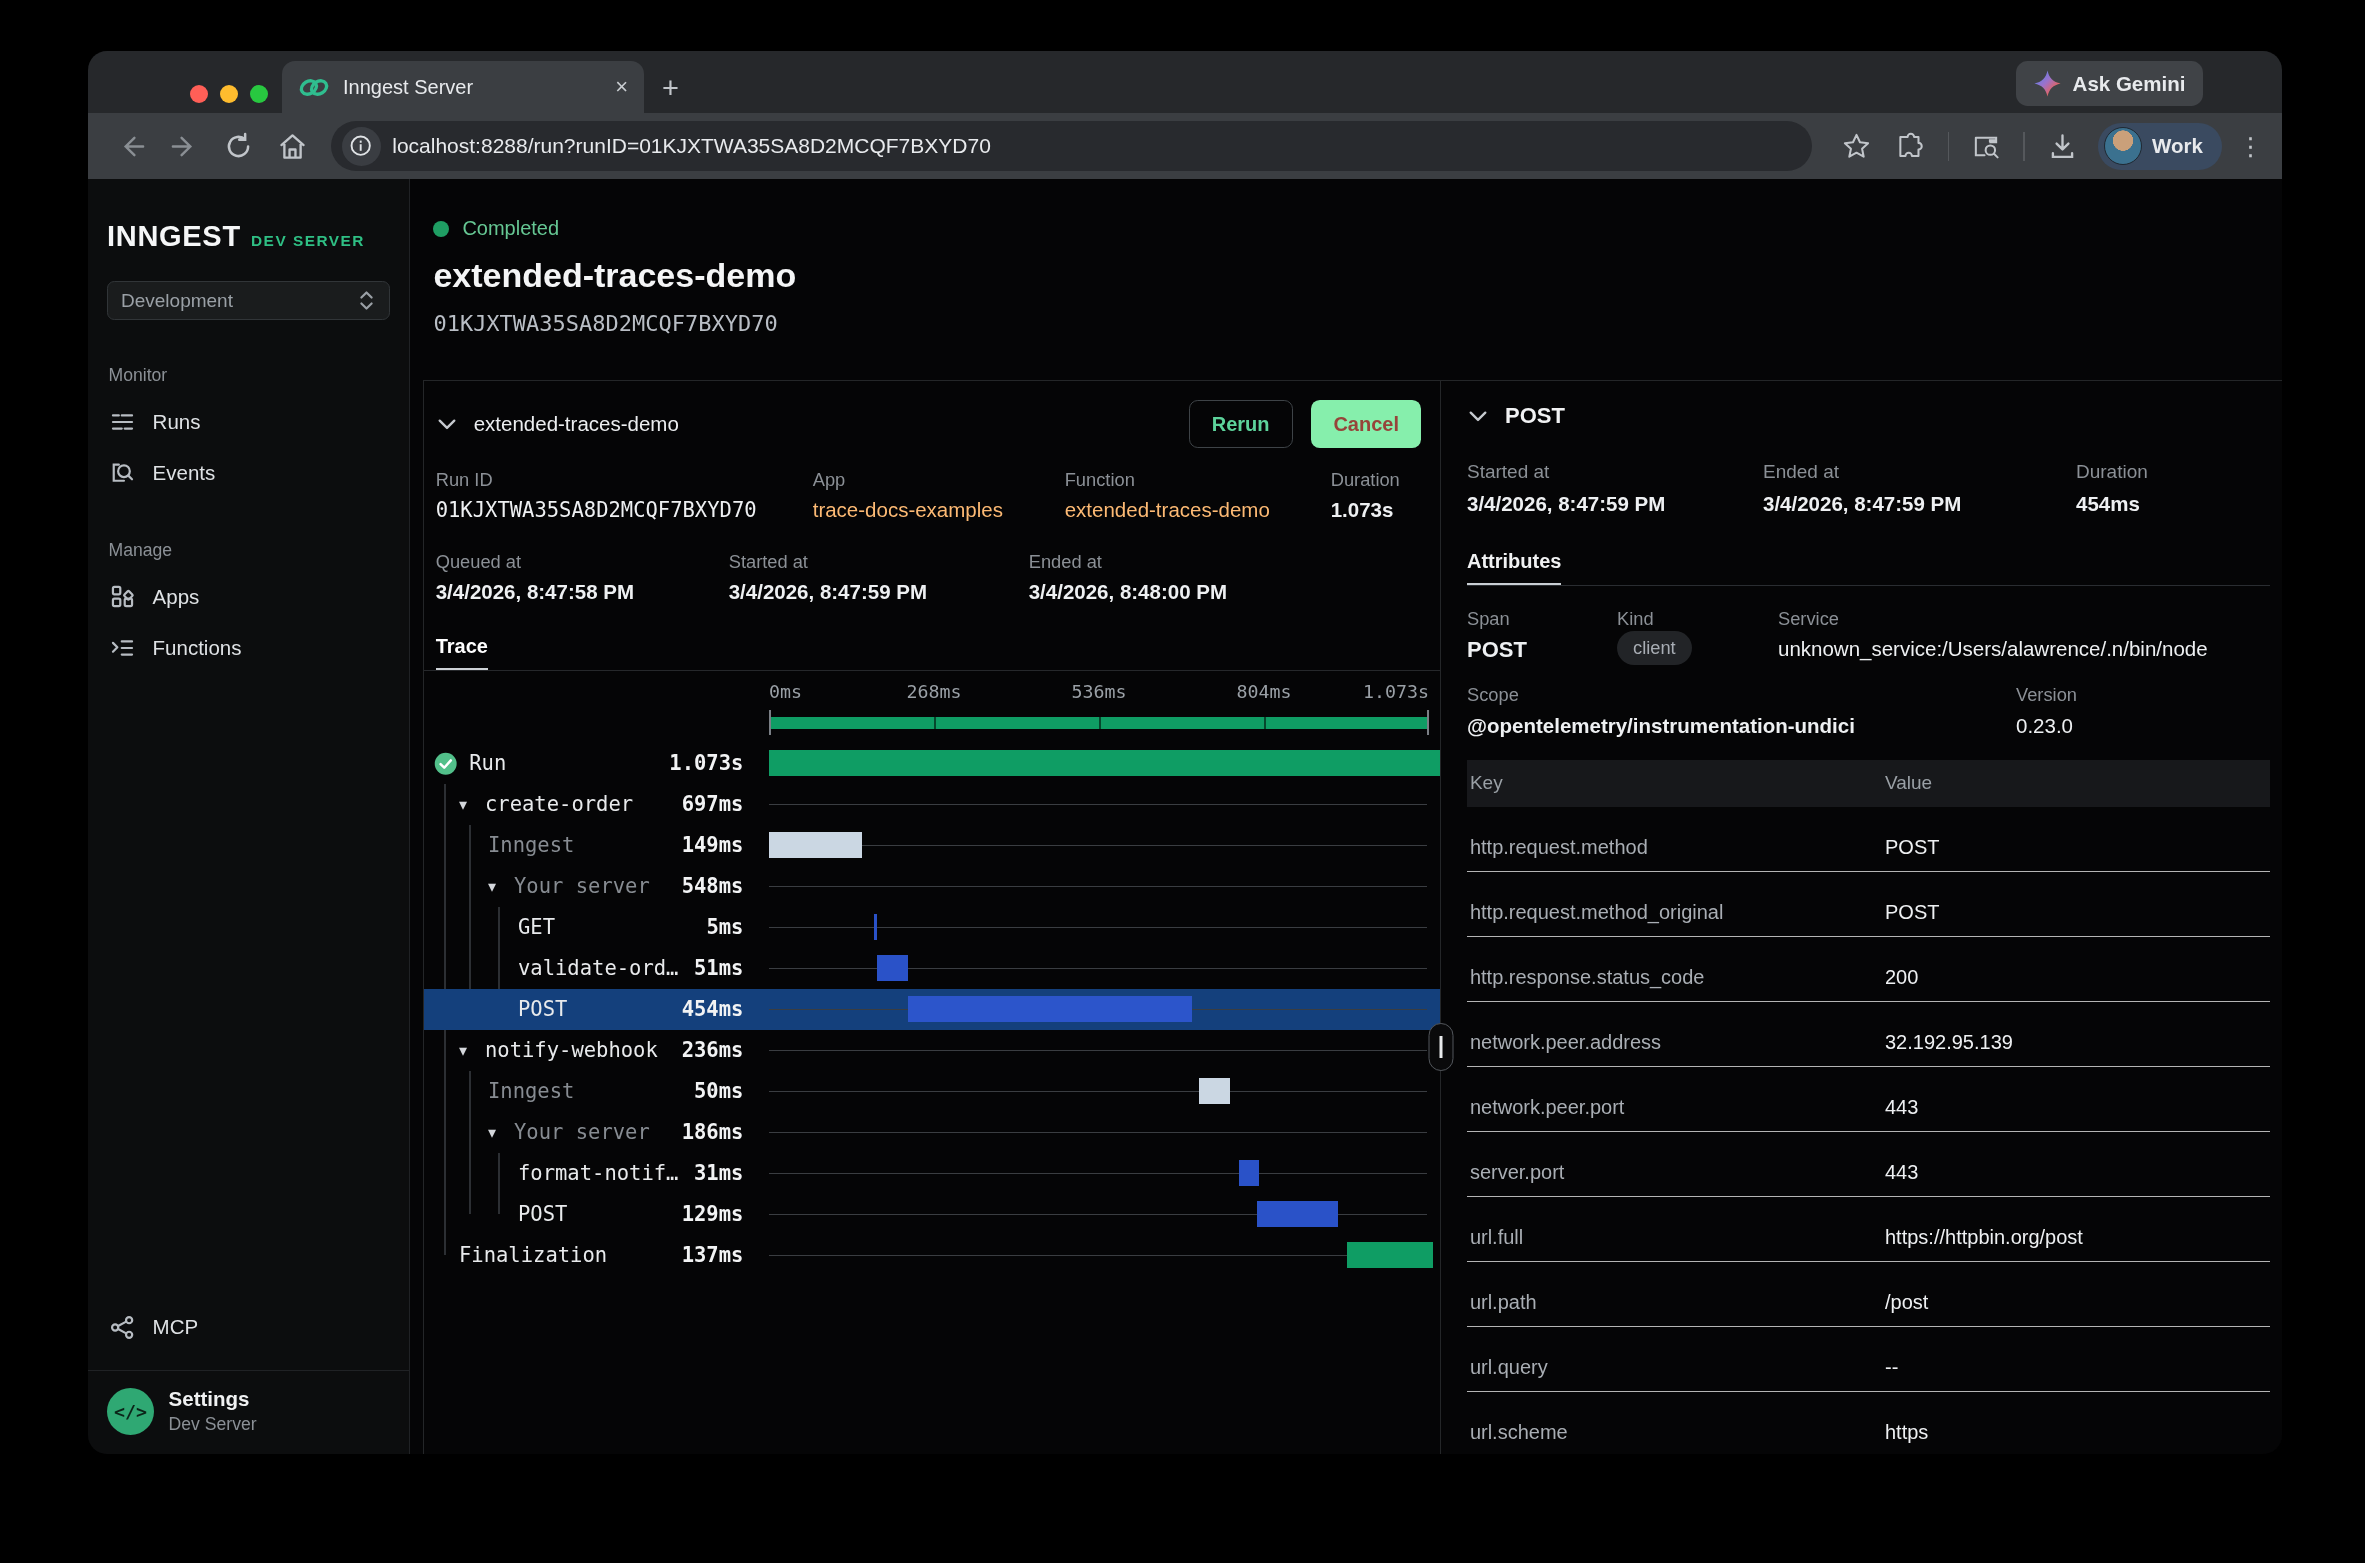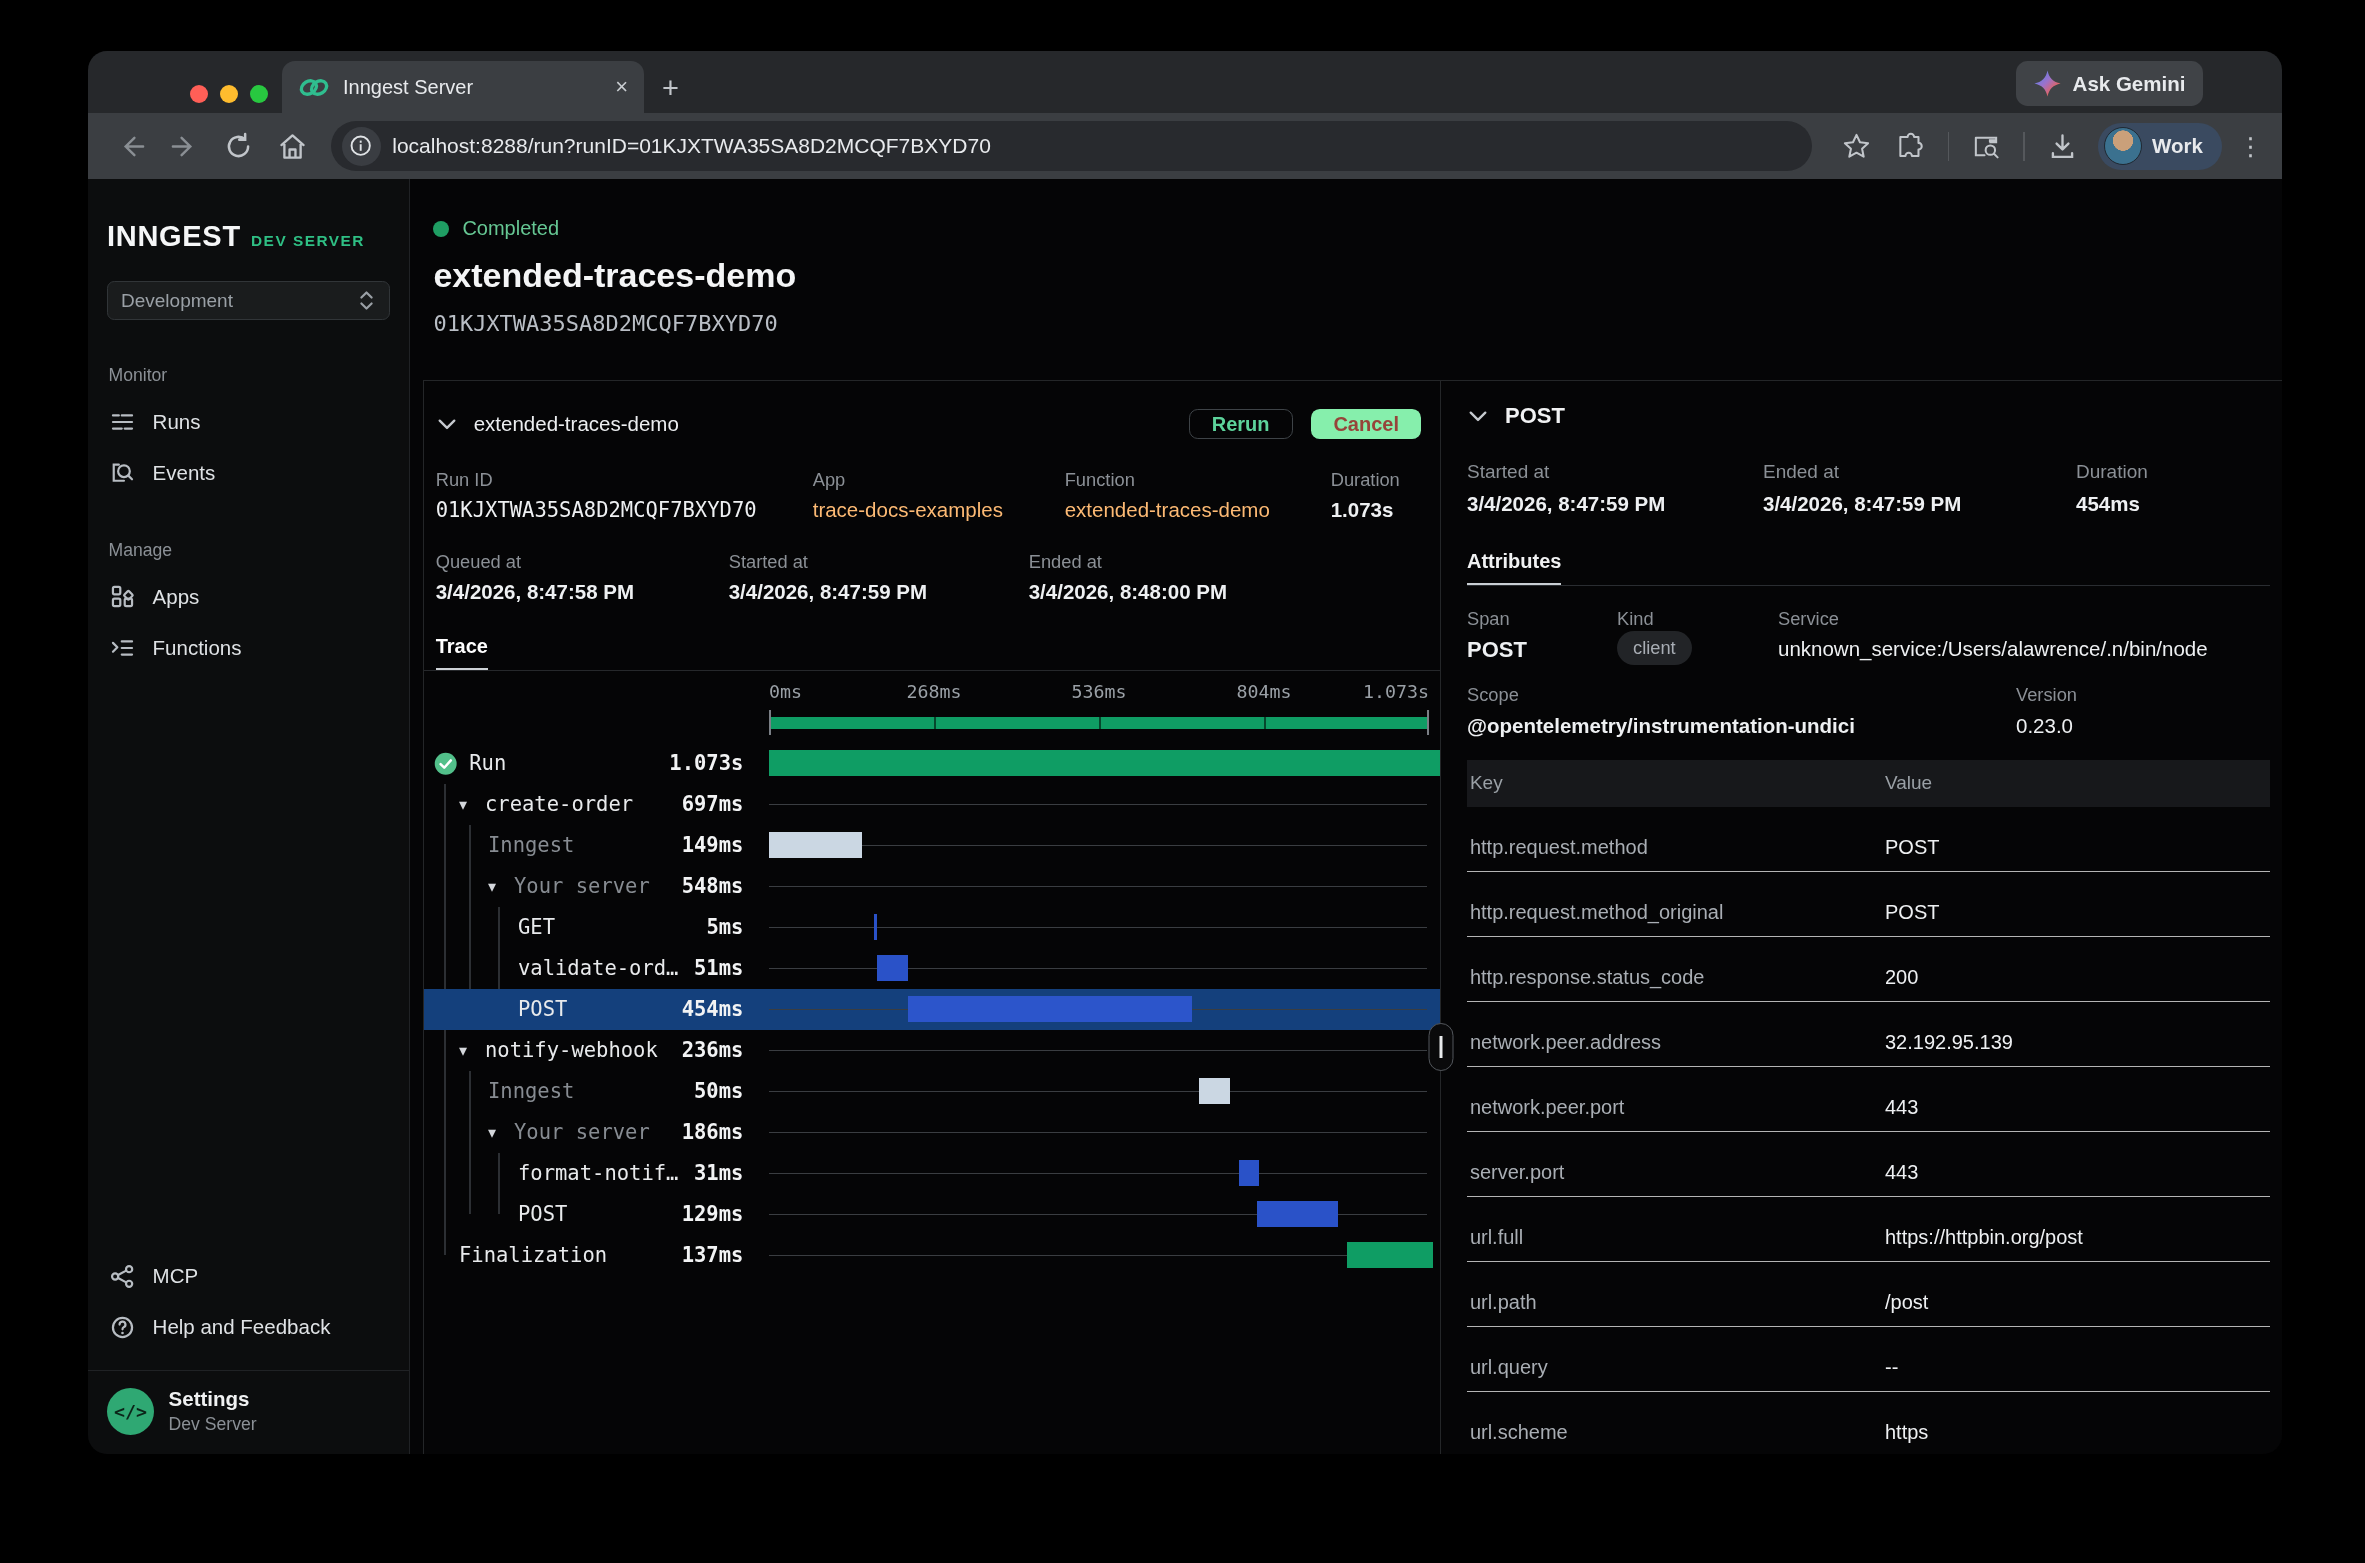--- a/index.html
+++ b/index.html
@@ -69,21 +69,21 @@
   .page-title { color:#f4f5f6; font-size:34px; font-weight:700; margin-top:16px; }
   .page-runid { color:#b9bec5; font-size:22px; margin-top:16px; }
 
   .panels { flex:1; display:flex; margin-left:13px; border-top:0.7px solid #242628; min-height:0; position:relative; }
 
   
   .trace-panel { width:1018px; flex:none; border-left:0.7px solid #242628; border-right:0.7px solid #242628; position:relative; }
   .card-head { height:86px; display:flex; align-items:center; padding:0 19px 0 11.7px; gap:16px; }
   .card-name { color:#eceef0; font-size:20.5px; }
   .head-sp { flex:1; }
-  .btn { height:30px; border-radius:8.8px; font-size:20px; font-weight:600; display:flex; align-items:center; padding:0 22px; }
+  .btn { height:48px; border-radius:8.8px; font-size:20px; font-weight:600; display:flex; align-items:center; padding:0 22px; }
   .btn-rerun { border:0.7px solid #3e4347; color:#5dd39b; background:transparent; }
   .btn-cancel { background:#86efac; color:#96443a; margin-left:2.9px; }
   .meta { display:flex; padding-left:11.7px; }
   .meta .f { display:flex; flex-direction:column; }
   .meta .l { color:#8b9096; font-size:18.3px; }
   .meta .v { color:#eef0f2; font-size:20.5px; font-weight:600; margin-top:7.3px; }
   .meta .v.link { color:#fdba74; font-weight:400; }
   .meta .v.mono { font-family:"DejaVu Sans Mono",monospace; font-weight:400; }
   .m1 { margin-top:1.5px; } .m1 .f1{width:377px}.m1 .f2{width:252px}.m1 .f3{width:266px}
   .m2 { margin-top:29px; } .m2 .f1{width:293px}.m2 .f2{width:300px}
@@ -300,28 +300,20 @@
 
       <div class="side-item">
         <svg width="25" height="25" viewBox="0 0 34 34">
           <circle cx="26" cy="7" r="4.2" stroke="#b7bcc2" stroke-width="3" fill="none"></circle>
           <circle cx="7" cy="17" r="4.2" stroke="#b7bcc2" stroke-width="3" fill="none"></circle>
           <circle cx="26" cy="27" r="4.2" stroke="#b7bcc2" stroke-width="3" fill="none"></circle>
           <path d="M11 15 L22 9 M11 19 L22 25" stroke="#b7bcc2" stroke-width="3"></path>
         </svg>
         <span class="lbl">MCP</span>
       </div>
-      <div class="side-item">
-        <svg width="25" height="25" viewBox="0 0 34 34">
-          <circle cx="17" cy="17" r="13" stroke="#b7bcc2" stroke-width="3" fill="none"></circle>
-          <path d="M13 13 a4 4 0 1 1 5.5 3.7 c-1.3.6-1.5 1.5-1.5 2.8" stroke="#b7bcc2" stroke-width="3" fill="none" stroke-linecap="round"></path>
-          <circle cx="17" cy="24.5" r="1.8" fill="#b7bcc2"></circle>
-        </svg>
-        <span class="lbl">Help and Feedback</span>
-      </div>
 
       <div class="side-divider"></div>
       <div class="settings-row">
         <span class="settings-ic">&lt;/&gt;</span>
         <span>
           <div class="settings-tt">Settings</div>
           <div class="settings-st">Dev Server</div>
         </span>
       </div>
     </div>

